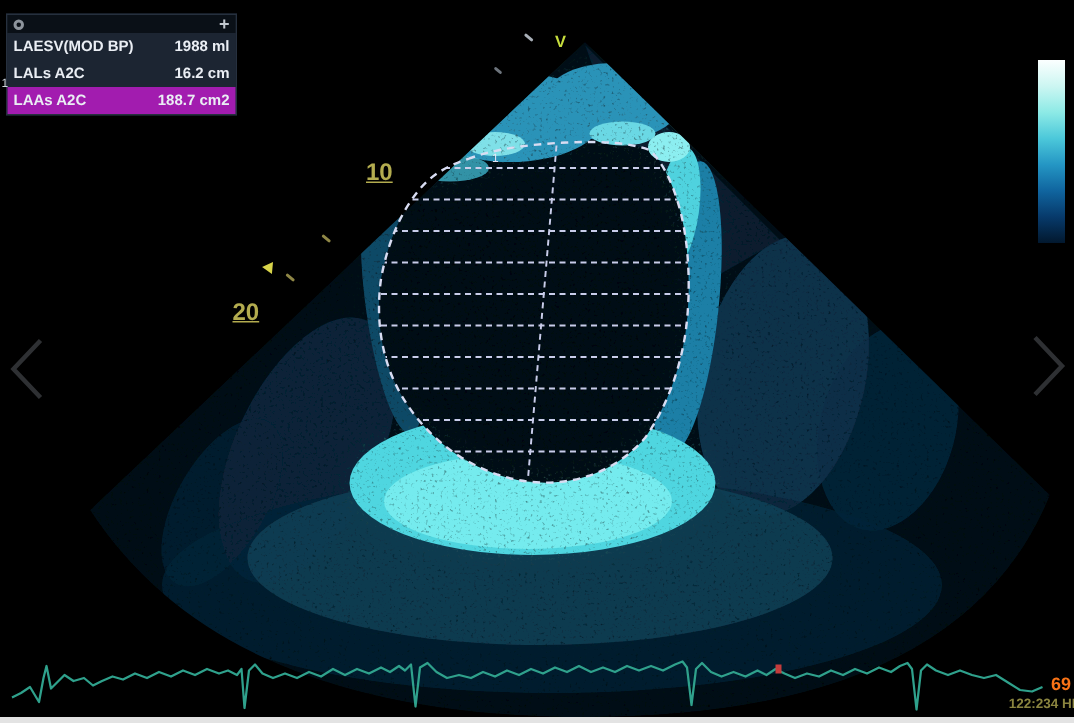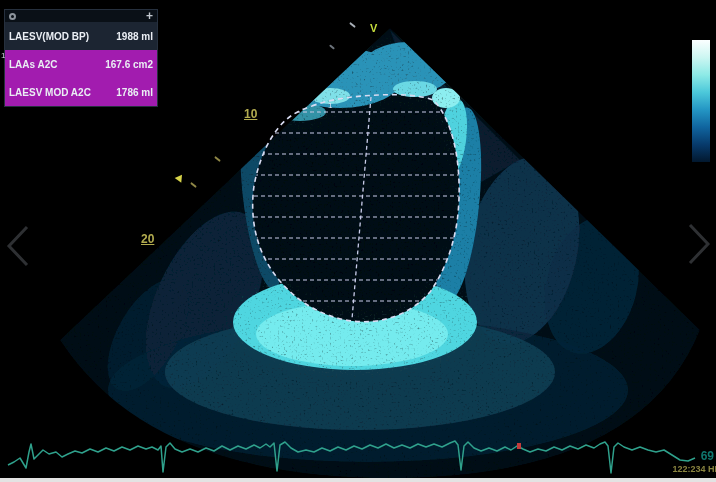--- a/index.html
+++ b/index.html
@@ -9,38 +9,38 @@
   
   .layer{position:absolute;left:0;top:0;width:716px;height:482px;}
 
   
   .panel{position:absolute;left:4px;top:9px;width:152px;background:#121925;
          border:1px solid #26303e;z-index:30;}
   .panel-header{height:12px;background:#0a1017;display:flex;justify-content:space-between;
                 align-items:center;padding:0 4px;}
   .target-icon{width:7px;height:7px;border:2px solid #8d949c;border-radius:50%;box-sizing:border-box;}
   .plus-icon{color:#c2c8cf;font-size:12px;font-weight:700;line-height:10px;}
-  .mrow{display:flex;justify-content:space-between;align-items:center;height:28px;
+  .mrow{display:flex;justify-content:space-between;align-items:center;height:18px;
         padding:0 4px;font-size:10px;font-weight:700;color:#eaeef4;letter-spacing:0;}
   .mrow .val{white-space:nowrap;}
   .bg-a{background:#1c2532;}
   .bg-b{background:#a21caf;}
   .bg-hl{background:#2a3647;}
 
   .row-index{position:absolute;left:1px;top:51px;font-size:8px;color:#cdd4dc;z-index:31;}
 
   
   .colorbar{position:absolute;left:692px;top:40px;width:18px;height:122px;z-index:20;}
 
   
   .ov{position:absolute;z-index:25;}
-  .depth{color:#b3ac4f;font-size:12px;font-weight:700;text-decoration:underline;}
+  .depth{color:#b3ac4f;font-size:16px;font-weight:700;text-decoration:underline;}
   .vmark{color:#c6dd3d;font-size:11px;font-weight:700;}
   .trace-pt{color:#dfe3f5;font-size:8px;}
-  .hr-big{color:#0f766e;font-size:12px;font-weight:700;text-align:right;}
+  .hr-big{color:#f97316;font-size:12px;font-weight:700;text-align:right;}
   .hr-small{color:#8a843f;font-size:9px;font-weight:700;white-space:nowrap;}
 
   .tick{position:absolute;height:2px;border-radius:1px;z-index:24;}
   .tri{position:absolute;width:0;height:0;border-left:4px solid transparent;
        border-right:4px solid transparent;border-bottom:7px solid #d8d44a;
        transform:rotate(35deg);z-index:24;}
 
   .chev{position:absolute;z-index:26;}
 
   .bottom-edge{position:absolute;left:0;bottom:0;width:716px;height:4px;background:#e3e3e3;z-index:40;}
@@ -130,36 +130,36 @@
 
   <div class="panel">
     <div class="panel-header">
       <span class="target-icon"></span>
       <span class="plus-icon">+</span>
     </div>
     <div class="mrow bg-a">
       <span class="lbl">LAESV(MOD BP)</span>
       <span class="val">1988 ml</span>
     </div>
+    <div class="mrow bg-a">
+      <span class="lbl">LALs A2C</span>
+      <span class="val">16.2 cm</span>
+    </div>
     <div class="mrow bg-b">
       <span class="lbl">LAAs A2C</span>
-      <span class="val">167.6 cm2</span>
-    </div>
-    <div class="mrow bg-b">
-      <span class="lbl">LAESV MOD A2C</span>
-      <span class="val">1786 ml</span>
+      <span class="val">188.7 cm2</span>
     </div>
   </div>
   <span class="row-index">1</span>
 
   <div class="colorbar" style="background: linear-gradient(rgb(251, 255, 255), rgb(204, 246, 242), rgb(141, 234, 230), rgb(76, 200, 218), rgb(36, 150, 196), rgb(16, 101, 159), rgb(7, 58, 107), rgb(2, 24, 46));"></div>
 
   <span class="ov vmark" style="left:370px;top:22px;">V</span>
   <span class="ov depth" style="left:244px;top:107px;">10</span>
-  <span class="ov depth" style="left:141px;top:200px;margin-top:32px;">20</span>
+  <span class="ov depth" style="left:155px;top:200px;">20</span>
   <span class="ov trace-pt" style="left:328px;top:101px;">1</span>
 
   <div class="tick" style="left:349px;top:24px;width:7px;background:#a8afb7;transform:rotate(40deg);"></div>
   <div class="tick" style="left:329px;top:46px;width:6px;background:#6d747c;transform:rotate(40deg);"></div>
   <div class="tick" style="left:214px;top:158px;width:7px;background:#8f8746;transform:rotate(40deg);"></div>
   <div class="tick" style="left:190px;top:184px;width:7px;background:#8f8746;transform:rotate(40deg);"></div>
   <div class="tri" style="left:176px;top:174px;"></div>
 
   <svg class="chev" style="left:5px;top:224px;" width="26" height="44" xmlns="http://www.w3.org/2000/svg">
     <polyline points="22,3 4,22 22,41" fill="none" stroke="#2e3033" stroke-width="3"></polyline>

